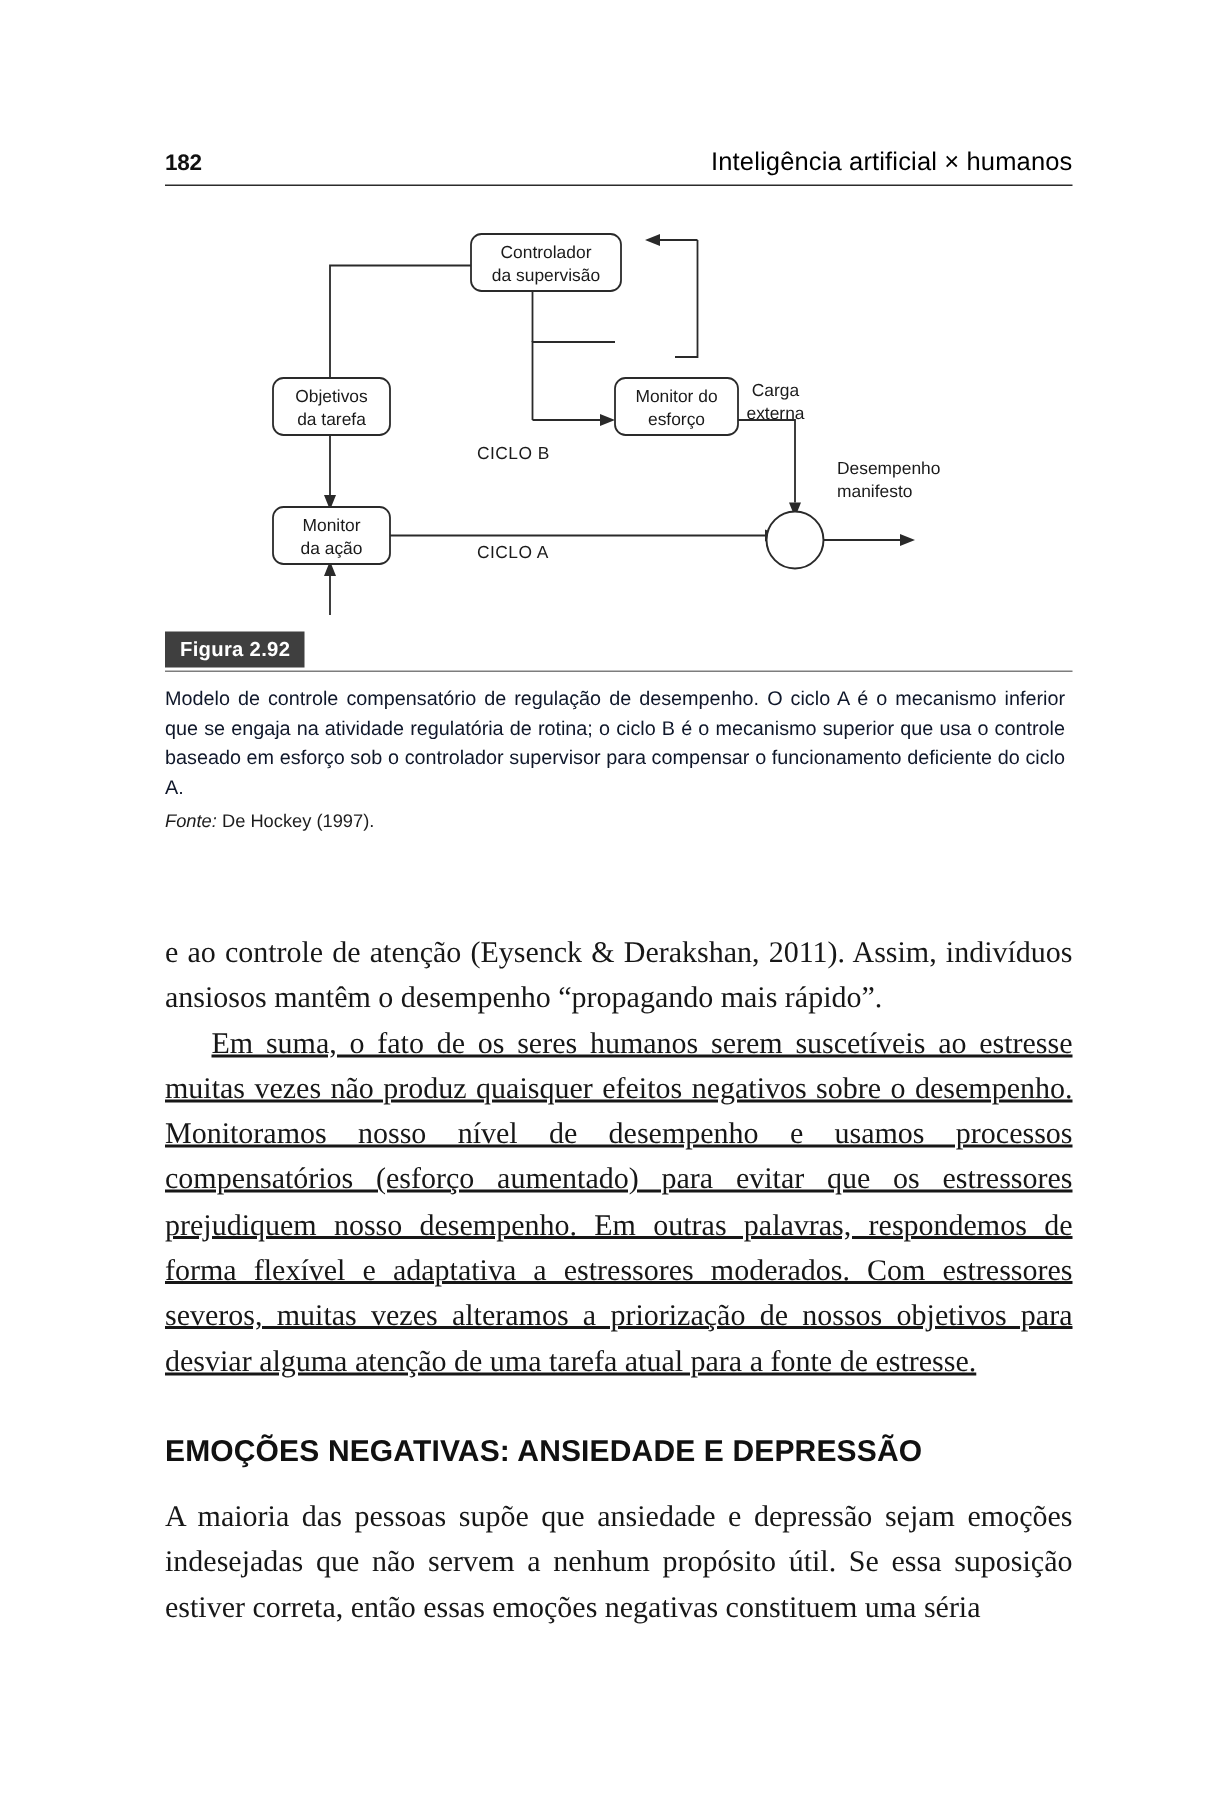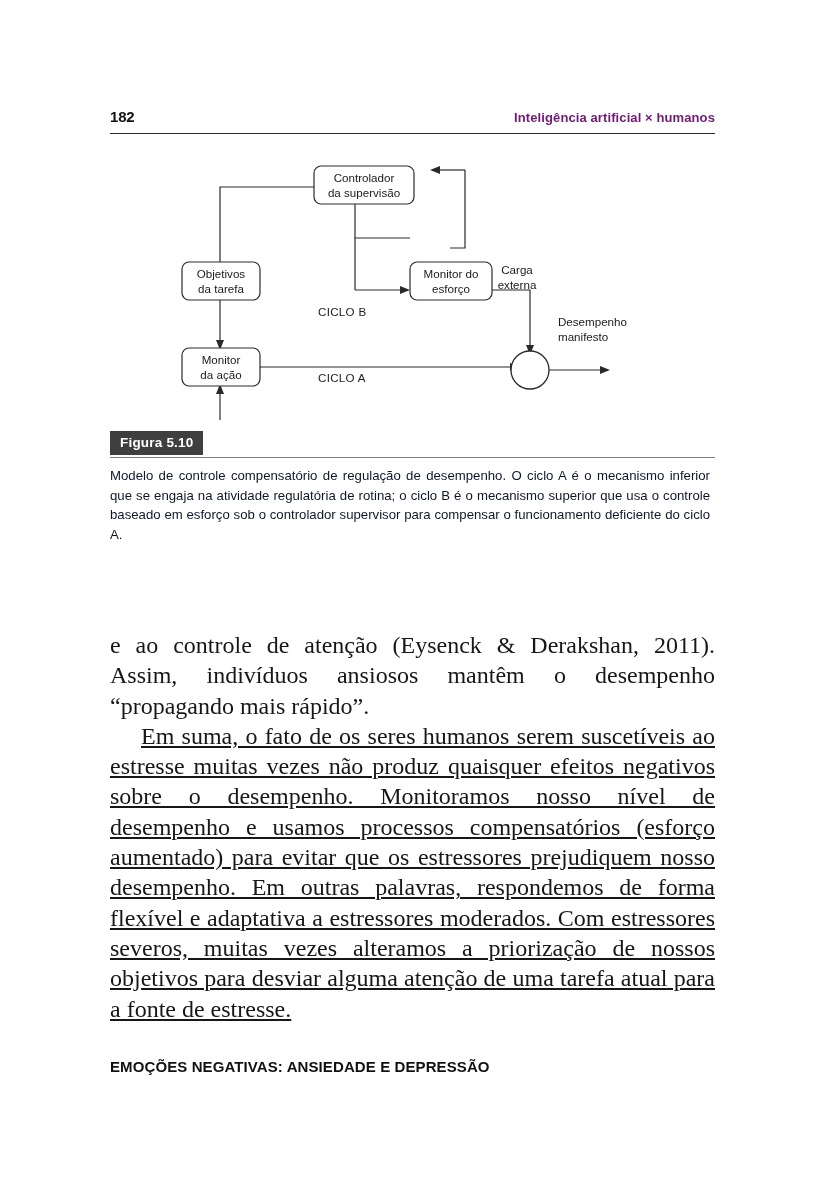--- a/index.html
+++ b/index.html
@@ -10,21 +10,21 @@
   body {
     width: 814px;
     height: 1200px;
     font-family: "Liberation Serif", serif;
     color: #1a1a1a;
     position: relative;
     overflow: hidden;
   }
   .page {
     position: absolute;
-    left: 0; top: 10px;
+    left: 0; top: 0;
     width: 814px;
     height: 1010px;
   }
 
   
   .header {
     position: absolute;
     left: 110px;
     top: 98px;
     width: 605px;
@@ -33,24 +33,23 @@
     justify-content: space-between;
     font-family: "Liberation Sans", sans-serif;
   }
   .folio {
     font-size: 15px;
     font-weight: bold;
     letter-spacing: -0.2px;
     color: #111;
   }
   .runhead {
-    font-size: 13px;
-    color: #701a75;
+    font-size: 17px;
+    color: #000000;
     letter-spacing: 0.1px;
-    font-weight: bold;
   }
   .header-rule {
     position: absolute;
     left: 110px;
     top: 123px;
     width: 605px;
     height: 1px;
     background: #2b2b2b;
   }
 
@@ -109,33 +108,33 @@
 
   
   .body {
     position: absolute;
     left: 110px;
     top: 620px;
     width: 605px;
   }
   p.para {
     margin: 0;
-    font-size: 24px;
+    font-size: 20px;
     line-height: 30.3px;
     text-align: justify;
     color: #171717;
     -webkit-hyphens: none;
     hyphens: none;
   }
   p.indent { text-indent: 31px; text-decoration: underline; }
 
   h2.section {
     margin: 0;
     font-family: "Liberation Sans", sans-serif;
-    font-size: 15px;
+    font-size: 20px;
     font-weight: bold;
     letter-spacing: 0.1px;
     color: #111;
   }
   .gap-before-head { height: 34px; }
   .gap-after-head { height: 16px; }
 
   
   text {
     font-family: "Liberation Sans", sans-serif;
@@ -219,26 +218,31 @@
       <text class="lbl-free" x="407" y="139" text-anchor="middle">externa</text>
 
       <text class="lbl-free" x="448" y="176">Desempenho</text>
       <text class="lbl-free" x="448" y="191">manifesto</text>
 
       <text class="cyc" x="208" y="166">CICLO B</text>
       <text class="cyc" x="208" y="232">CICLO A</text>
     </svg>
   </div>
 
-  <div class="fig-label">Figura 5.10</div>
+  <div class="fig-label">Figura 2.92</div>
   <div class="fig-rule"></div>
 
   <div class="fig-caption">Modelo de controle compensatório de regulação de desempenho. O ciclo A é o mecanismo inferior que se engaja na atividade regulatória de rotina; o ciclo B é o mecanismo superior que usa o controle baseado em esforço sob o controlador supervisor para compensar o funcionamento deficiente do ciclo A.</div>
+  <div class="fig-source">
+    <i>Fonte:</i>
+    <span>De Hockey (1997).</span>
+  </div>
 
   <div class="body">
     <p class="para">e ao controle de atenção (Eysenck &amp; Derakshan, 2011). Assim, indivíduos ansiosos mantêm o desempenho “propagando mais rápido”.</p>
     <p class="para indent">Em suma, o fato de os seres humanos serem suscetíveis ao estresse muitas vezes não produz quaisquer efeitos negativos sobre o desempenho. Monitoramos nosso nível de desempenho e usamos processos compensatórios (esforço aumentado) para evitar que os estressores prejudiquem nosso desempenho. Em outras palavras, respondemos de forma flexível e adaptativa a estressores moderados. Com estressores severos, muitas vezes alteramos a priorização de nossos objetivos para desviar alguma atenção de uma tarefa atual para a fonte de estresse.</p>
     <div class="gap-before-head"></div>
     <h2 class="section">EMOÇÕES NEGATIVAS: ANSIEDADE E DEPRESSÃO</h2>
     <div class="gap-after-head"></div>
+    <p class="para">A maioria das pessoas supõe que ansiedade e depressão sejam emoções indesejadas que não servem a nenhum propósito útil. Se essa suposição estiver correta, então essas emoções negativas constituem uma séria</p>
   </div>
 
 </div>
 
 </body></html>

